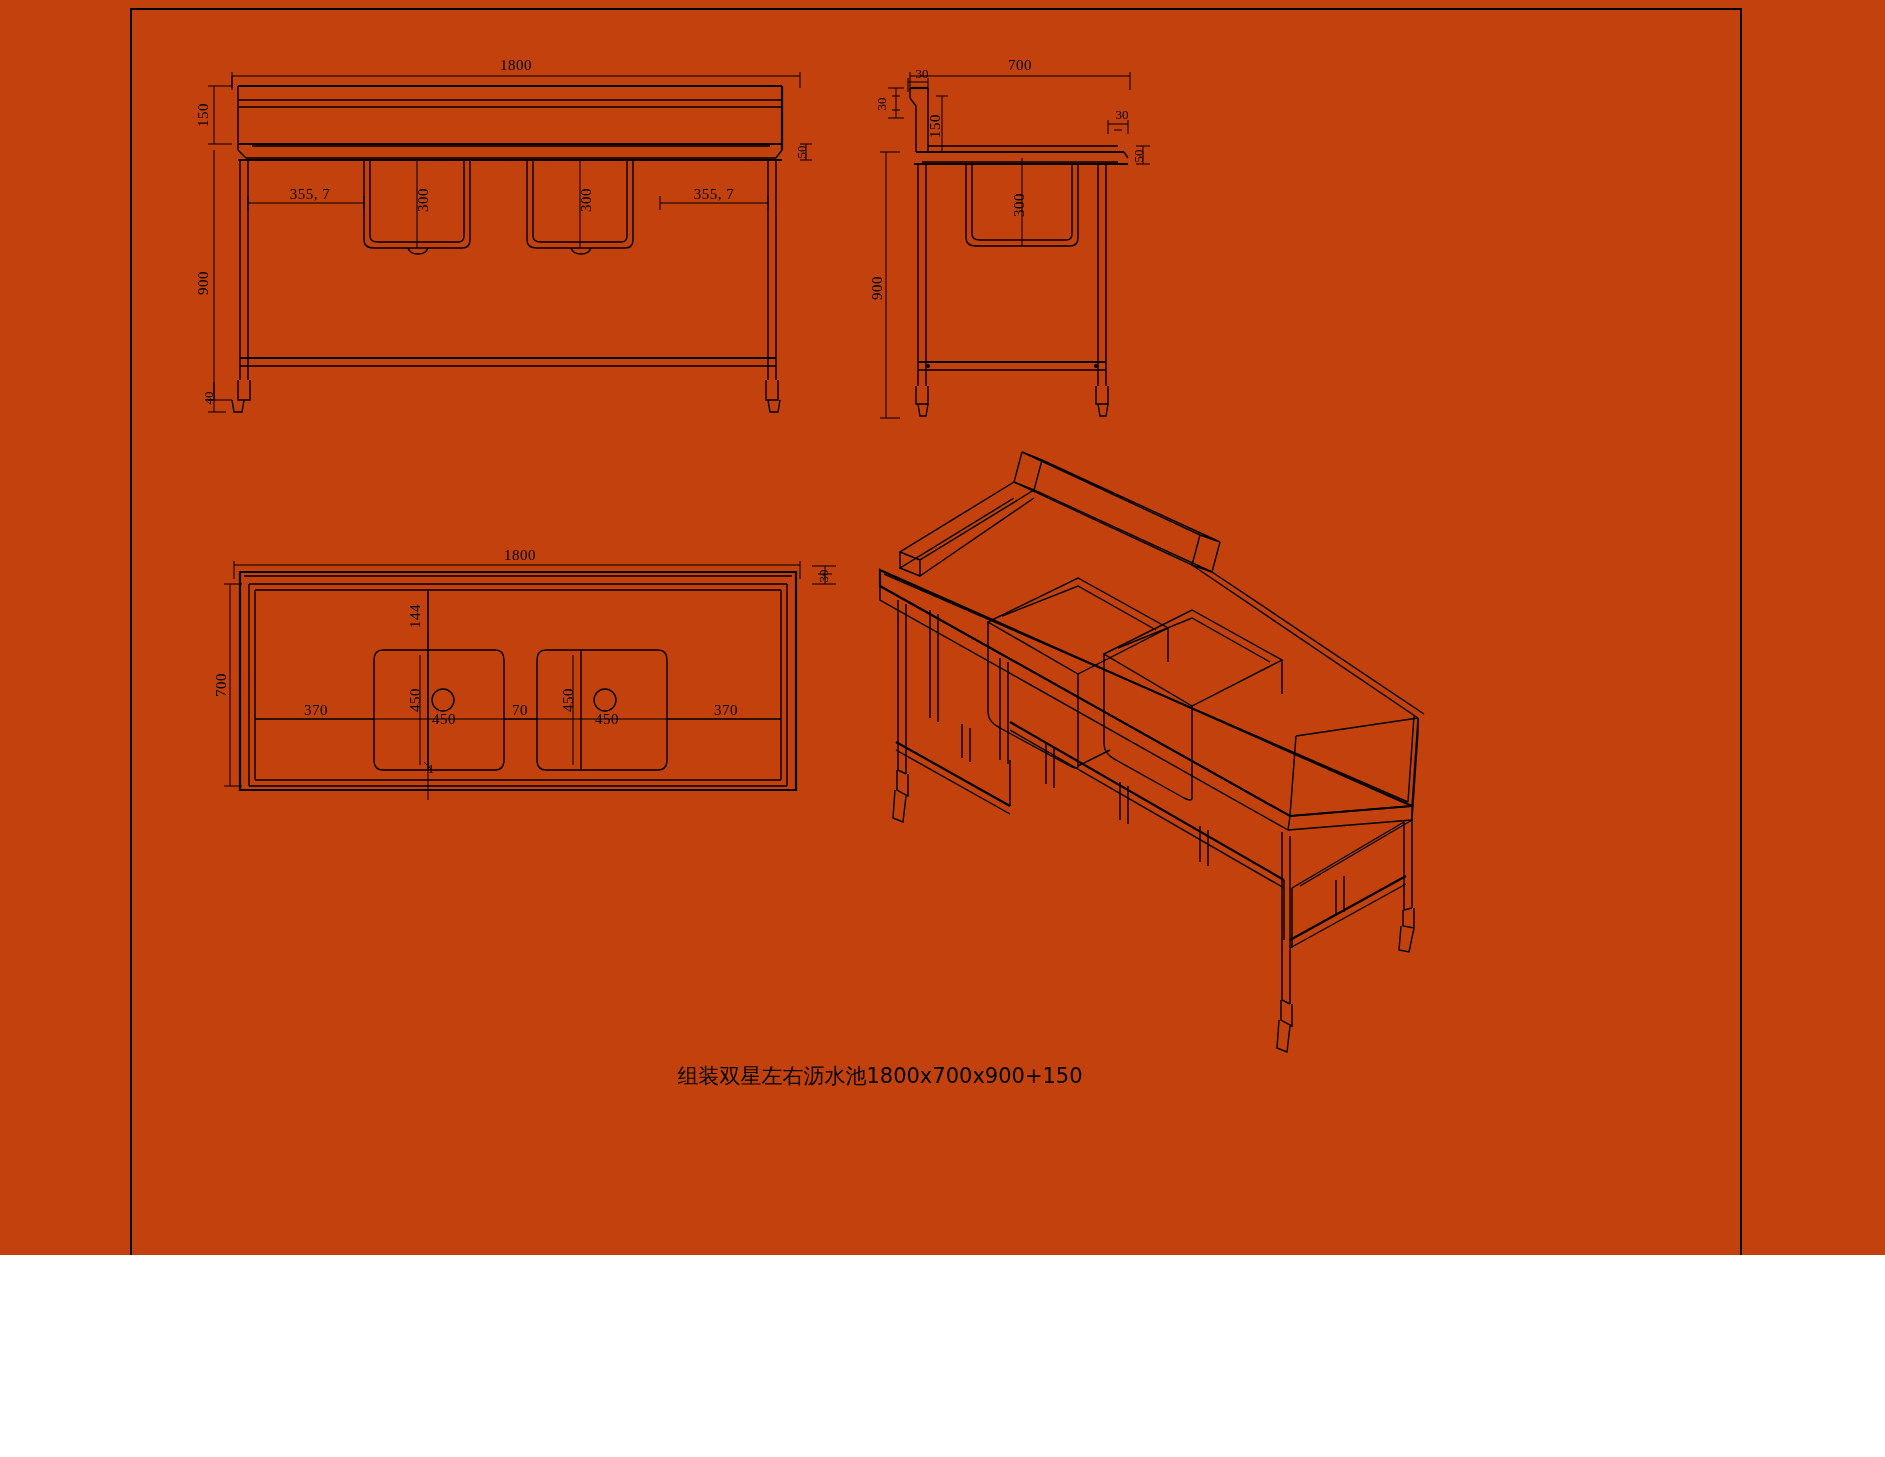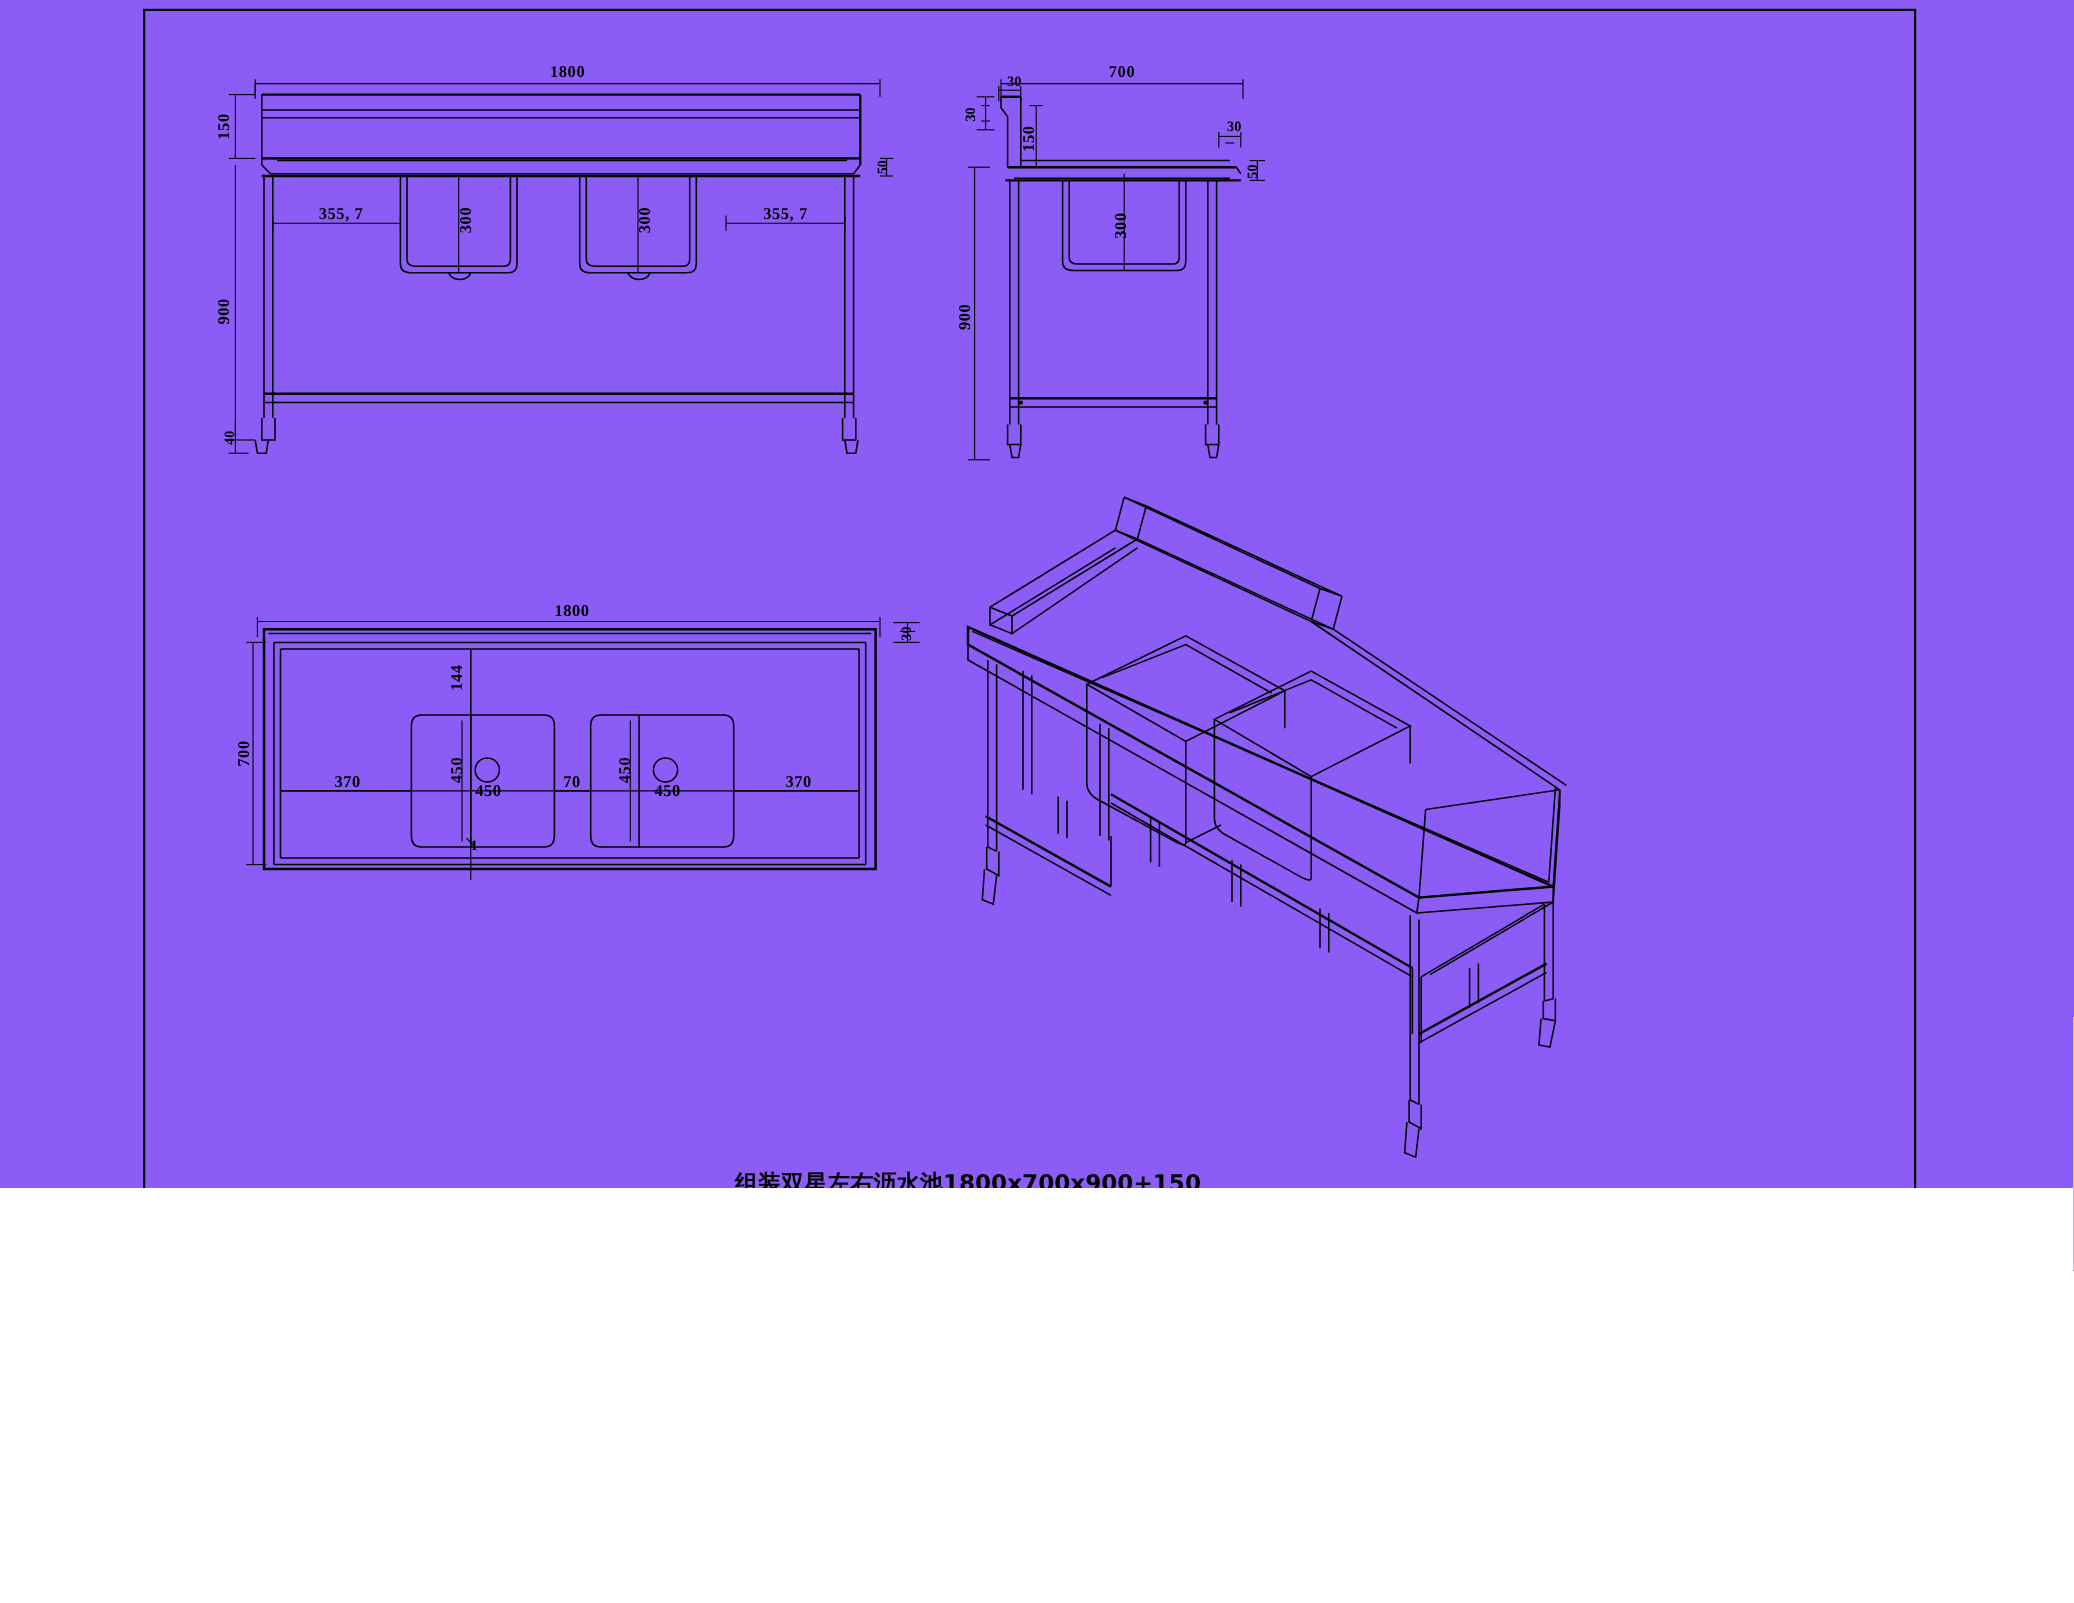--- a/index.html
+++ b/index.html
@@ -1,17 +1,17 @@
 <!DOCTYPE html>
 <html><head>
 <meta charset="utf-8">
 <style>
   html,body{margin:0;padding:0;background:#ffffff;}
   body{font-family:"Liberation Serif",serif;}
-  #sheet{position:relative;width:1885px;height:1080px;background:#8b5cf6;overflow:hidden;font-weight:bold;}
+  #sheet{position:relative;width:1885px;height:1255px;background:#c2410c;overflow:hidden;}
   #border{position:absolute;left:130px;top:8px;width:1612px;height:1432px;border:2px solid #000;box-sizing:border-box;}
   svg{position:absolute;left:0;top:0;width:1885px;height:1457px;}
   .ln{stroke:#000;fill:none;}
   .t1{stroke-width:1.4;}
   .t2{stroke-width:2.2;}
   .t3{stroke-width:1;}
   .dim{stroke:#000;stroke-width:1;fill:none;}
   text{font-family:"Liberation Serif",serif;fill:#000;}
   .dtxt{font-size:15px;letter-spacing:0.5px;}
   .dtxt-s{font-size:13px;}

